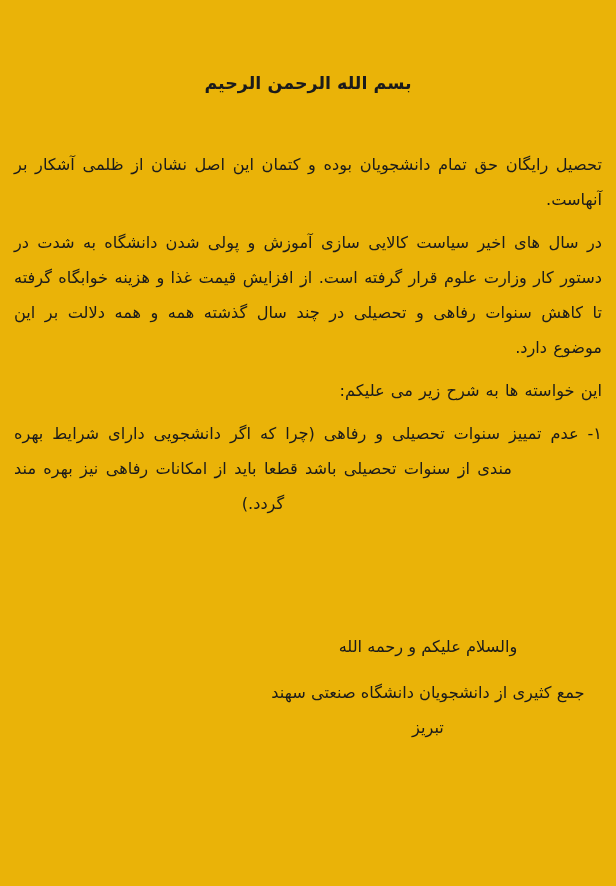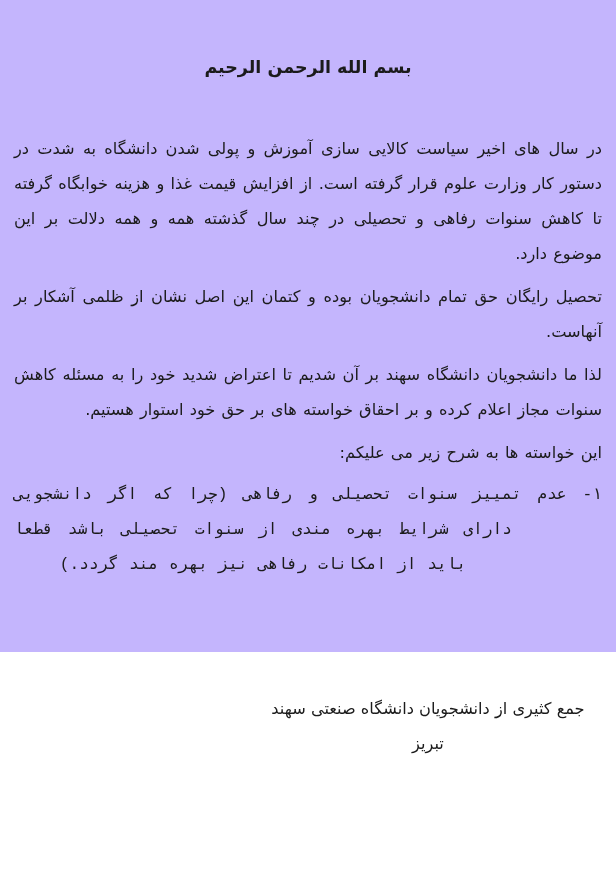--- a/index.html
+++ b/index.html
@@ -11,23 +11,23 @@
     width: 616px;
     height: 886px;
     overflow: hidden;
     font-family: "DejaVu Sans", sans-serif;
     color: #1b1b1b;
     direction: rtl;
   }
   .page {
     box-sizing: border-box;
     width: 616px;
-    height: 652px;
-    background: #c4b5fd;
-    padding: 50px 14px 20px 14px;
+    height: 886px;
+    background: #eab308;
+    padding: 66px 14px 20px 14px;
   }
   .bismillah {
     margin: 0 0 46px 0;
     text-align: center;
     font-size: 17.5px;
     font-weight: bold;
     letter-spacing: 0.2px;
     line-height: 35px;
   }
   .para {
@@ -40,51 +40,50 @@
   }
   .demand {
     margin: 0 0 8px 0;
     font-size: 16.2px;
     line-height: 35px;
     text-align: justify;
     text-align-last: center;
     padding-right: 90px;
     text-indent: -90px;
     word-spacing: 1px;
-    font-family: Liberation Mono, monospace;
   }
   .closing {
     margin-top: 108px;
     width: 348px;
     text-align: center;
   }
   .closing p {
     margin: 0 0 11px 0;
     font-size: 16.2px;
     line-height: 35px;
   }
 </style>
 </head>
 <body>
 
 <div class="page">
 
   <h1 class="bismillah">بسم الله الرحمن الرحیم</h1>
 
+  <p class="para">تحصیل رایگان حق تمام دانشجویان بوده و کتمان این اصل نشان از ظلمی آشکار بر آنهاست.</p>
+
   <p class="para">در سال های اخیر سیاست کالایی سازی آموزش و پولی شدن دانشگاه به شدت در دستور کار وزارت علوم قرار گرفته است. از افزایش قیمت غذا و هزینه خوابگاه گرفته تا کاهش سنوات رفاهی و تحصیلی در چند سال گذشته همه و همه دلالت بر این موضوع دارد.</p>
 
-  <p class="para">تحصیل رایگان حق تمام دانشجویان بوده و کتمان این اصل نشان از ظلمی آشکار بر آنهاست.</p>
-
-  <p class="para">لذا ما دانشجویان دانشگاه سهند بر آن شدیم تا اعتراض شدید خود را به مسئله کاهش سنوات مجاز اعلام کرده و بر احقاق خواسته های بر حق خود استوار هستیم.</p>
 
   <p class="para">این خواسته ها به شرح زیر می علیکم:</p>
 
   <div class="demand">
     <span>۱-</span>
     <span>عدم تمییز سنوات تحصیلی و رفاهی (چرا که اگر دانشجویی دارای شرایط بهره مندی از سنوات تحصیلی باشد قطعا باید از امکانات رفاهی نیز بهره مند گردد.)</span>
   </div>
 
 
   <div class="closing">
+    <p>والسلام علیکم و رحمه الله</p>
     <p>جمع کثیری از دانشجویان دانشگاه صنعتی سهند تبریز</p>
   </div>
 
 </div>
 
 </body></html>

